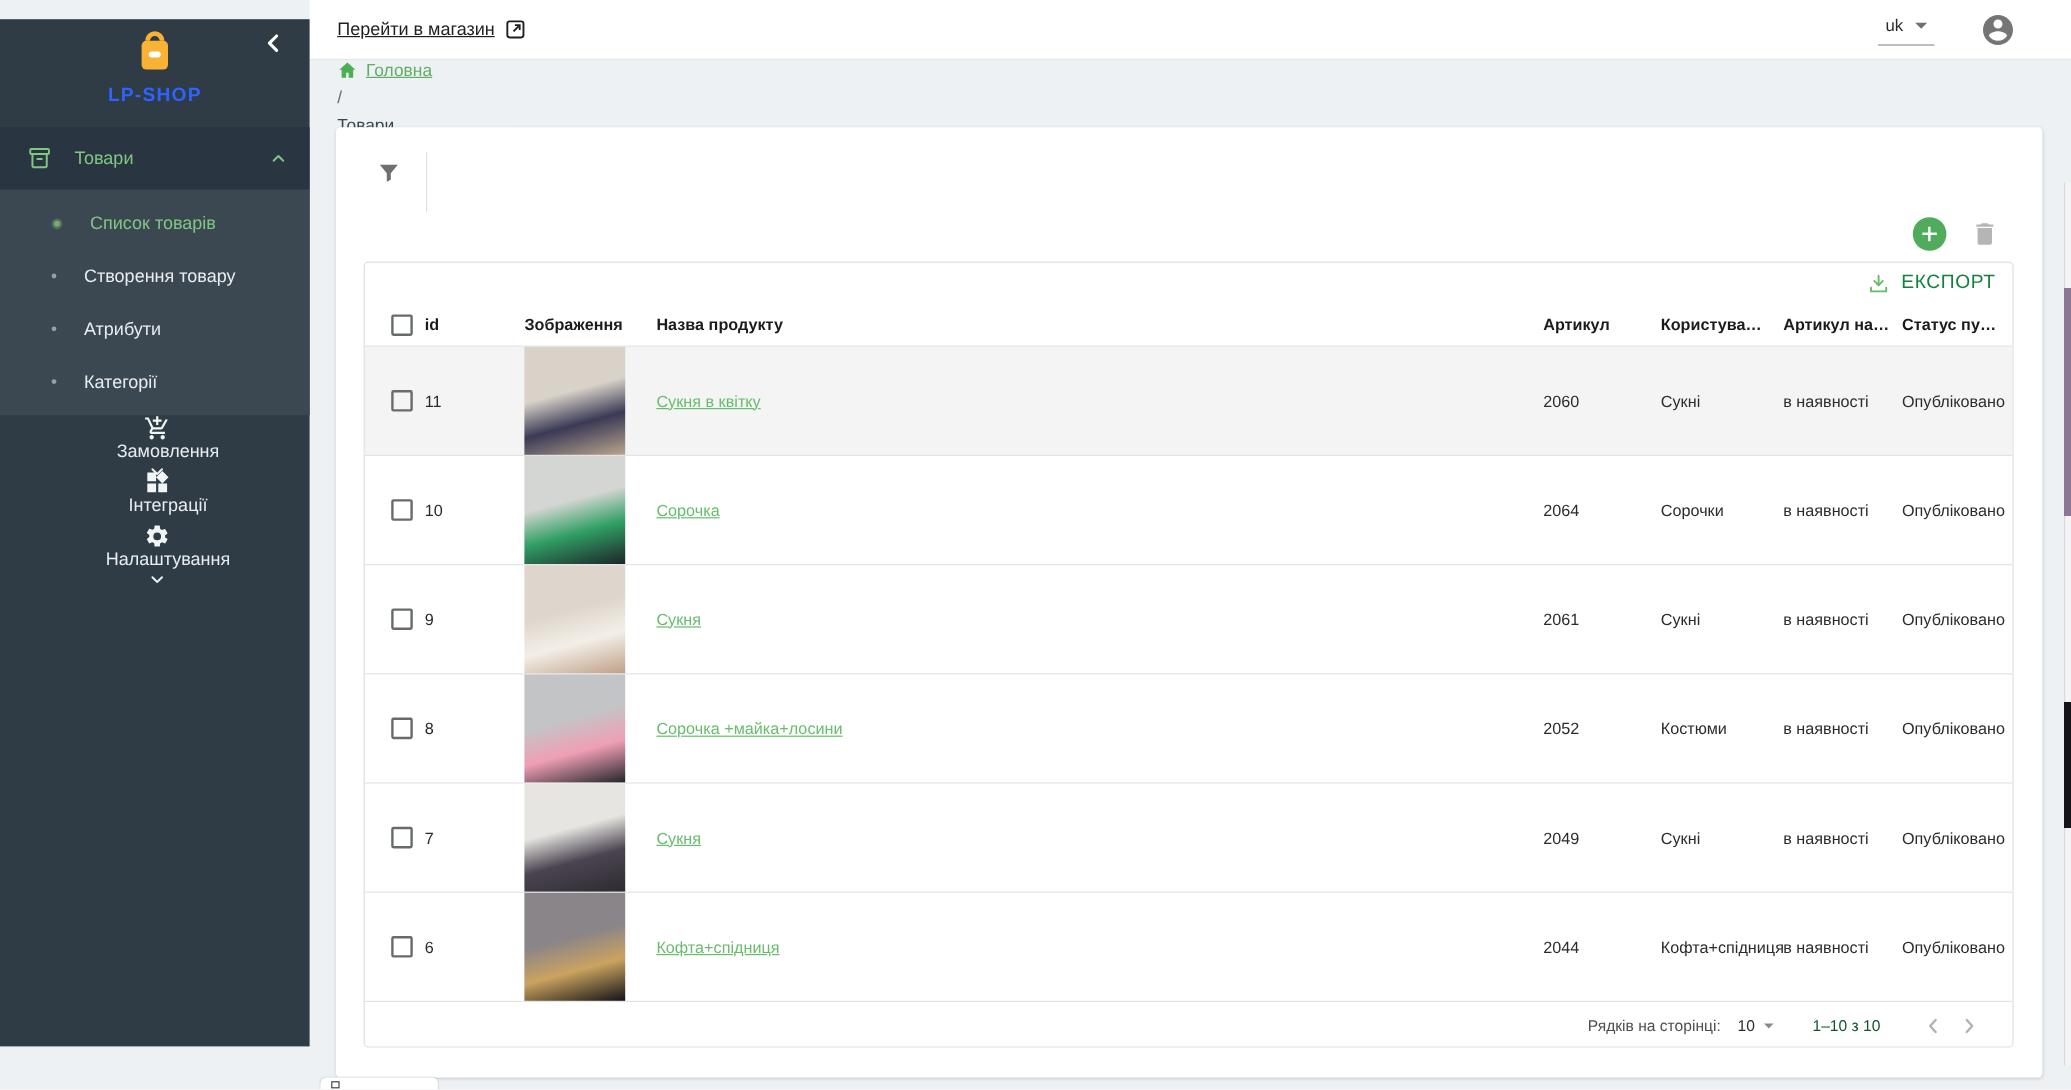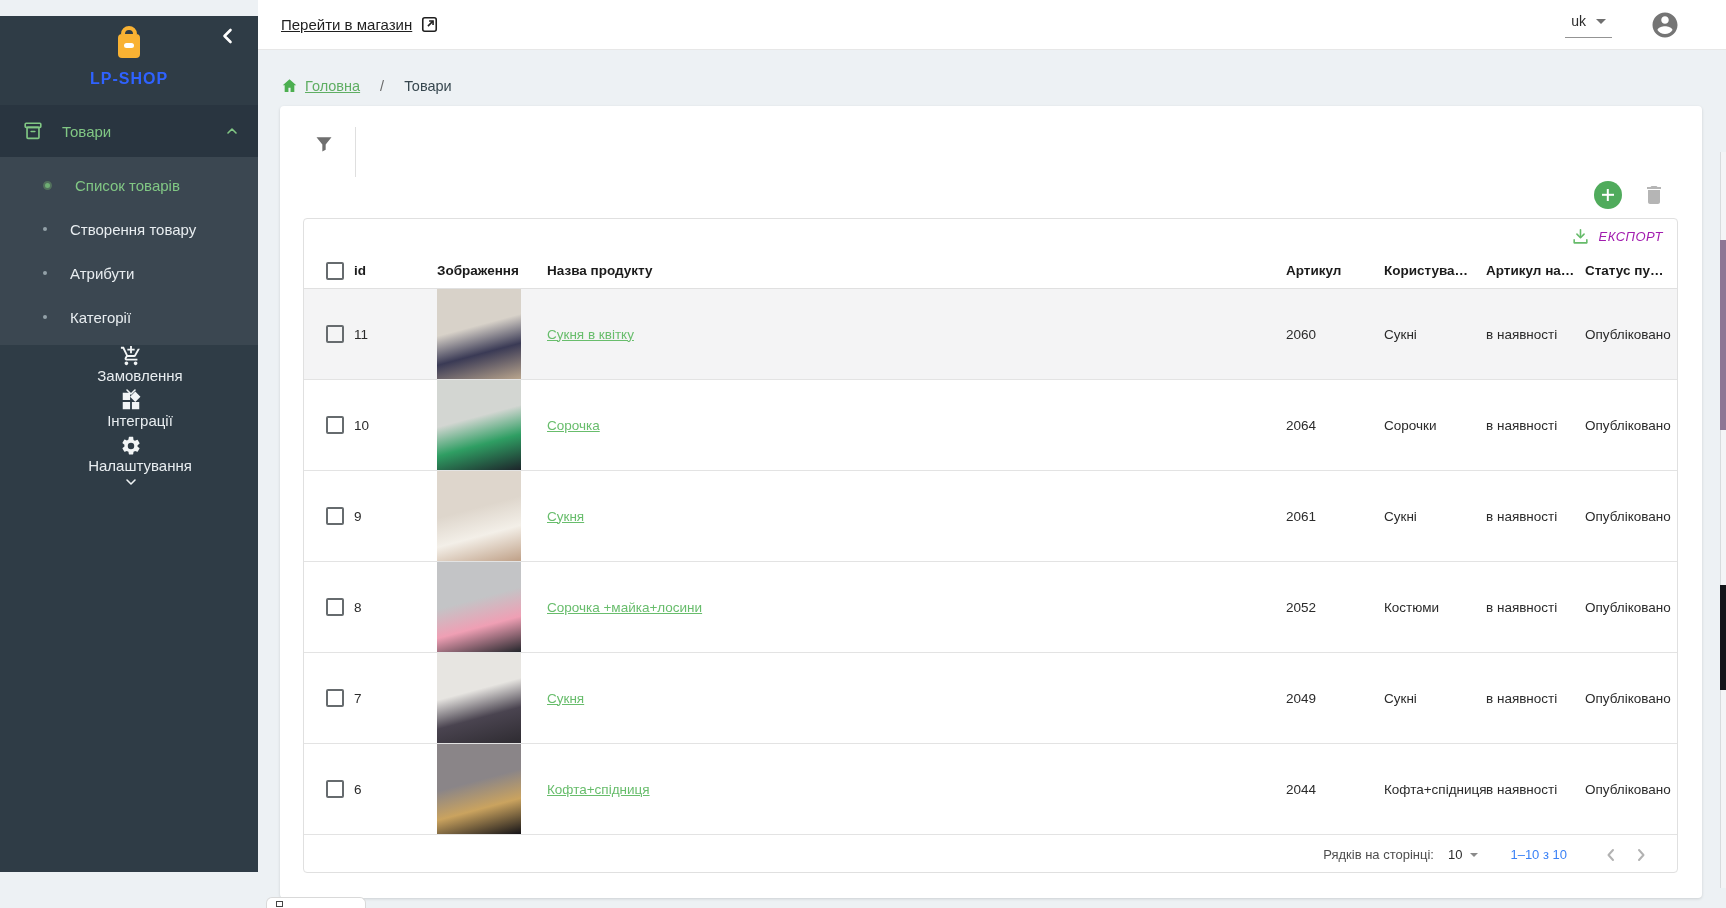--- a/index.html
+++ b/index.html
@@ -27,59 +27,59 @@
   .main { position:absolute; left:258px; top:0; right:0; bottom:0; }
   .topbar { position:absolute; left:0; right:0; top:0; height:50px; background:#fff; border-bottom:1px solid #e7e7e7; display:flex; align-items:center; justify-content:space-between; padding:0 24px 0 23px; }
   .store-link { display:flex; align-items:center; gap:8px; cursor:pointer; }
   .store-link-text { font-size:15px; color:#1f1f1f; text-decoration:underline; }
   .topbar-right { display:flex; align-items:center; gap:38px; padding-right:22px; }
   .lang-select { display:flex; align-items:center; gap:10px; border-bottom:1px solid #949494; padding:2px 6px 8px 6px; cursor:pointer; }
   .lang-value { font-size:14px; color:#2b2b2b; }
   .caret-down { width:0; height:0; border-left:5px solid transparent; border-right:5px solid transparent; border-top:5px solid #6f6f6f; }
   .avatar-btn { background:none; border:none; cursor:pointer; width:30px; height:30px; }
 
-  .breadcrumb { position:absolute; left:23px; top:50px; height:44px; display:flex; align-items:flex-end; gap:20px; }
+  .breadcrumb { position:absolute; left:23px; top:50px; height:44px; display:flex; align-items:flex-start; gap:7px;flex-direction:column; }
   .crumb-home { display:flex; align-items:center; gap:7px; cursor:pointer; }
   .crumb-link { font-size:14.5px; color:#5fae63; text-decoration:underline; }
   .crumb-sep { font-size:14.5px; color:#6a6a6a; }
   .crumb-current { font-size:14.5px; color:#37474f; }
 
   .content-card { position:absolute; left:22px; top:106px; width:1422px; height:792px; background:#fff; border-radius:4px; box-shadow:0 1px 3px rgba(0,0,0,.14); }
   .filter-zone { position:absolute; left:34px; top:28px; display:flex; align-items:center; }
   .filter-divider { position:absolute; left:75px; top:21px; height:50px; width:1px; background:#dfdfdf; }
   .action-buttons { position:absolute; top:75px; right:36px; display:flex; align-items:center; gap:20px; }
   .add-btn { width:28px; height:28px; border-radius:50%; background:#50ab5c; border:none; position:relative; cursor:pointer; }
   .add-btn::before, .add-btn::after { content:""; position:absolute; background:#fff; left:50%; top:50%; transform:translate(-50%,-50%); }
   .add-btn::before { width:12px; height:2.4px; }
   .add-btn::after { width:2.4px; height:12px; }
   .trash-btn { background:none; border:none; cursor:pointer; width:24px; height:24px; }
 
   .table-card { position:absolute; left:23px; top:112px; width:1375px; height:655px; border:1px solid #e0e0e0; border-radius:4px; background:#fff; overflow:hidden; }
   .export-row { height:34px; display:flex; align-items:center; justify-content:flex-end; padding-right:14px; }
   .export-btn { display:flex; align-items:center; gap:9px; background:none; border:none; cursor:pointer; }
-  .export-label { color:#a21caf; font-size:13px; letter-spacing:.5px;font-style:italic; }
+  .export-label { color:#15803d; font-size:16px; letter-spacing:.5px; }
 
   .tgrid { display:grid; grid-template-columns:50px 59px 134px 1fr 98px 102px 99px 92px; align-items:center; }
   .thead { height:36px; border-bottom:1px solid #e0e0e0; font-weight:bold; font-size:13.5px; color:#1b1b1b; }
   .trow { height:91px; border-bottom:1px solid #e3e3e3; font-size:13.5px; color:#2b2b2b; }
   .trow.row-hover { background:#f4f4f5; }
   .cell-check { padding-left:22px; }
   .checkbox { width:18px; height:18px; border:2px solid #666b6e; border-radius:2px; background:transparent; cursor:pointer; display:block; }
   .cell-id { text-align:left; }
   .cell-img { align-self:stretch; padding-left:24px; display:flex; }
   .photo { width:84px; height:100%; }
   .cell-name a { color:#68bd6c; text-decoration:underline; cursor:pointer; }
   .cell-clip { white-space:nowrap; overflow:hidden; padding-right:6px; }
 
   .pagination { height:39px; display:flex; align-items:center; justify-content:flex-end; padding-right:18px; gap:0; font-size:13px; color:#4a4a4a; }
   .rpp-label { margin-right:14px; color:#4e4e4e; }
   .rpp-select { display:flex; align-items:center; gap:8px; cursor:pointer; margin-right:32px; }
   .rpp-value { color:#2d2d2d; }
   .rpp-caret { width:0; height:0; border-left:4.5px solid transparent; border-right:4.5px solid transparent; border-top:4.5px solid #8a8a8a; }
-  .range-label { margin-right:32px; color:#3b82f6; }
+  .range-label { margin-right:32px; color:#14532d; }
   .page-btn { background:none; border:none; width:30px; height:30px; cursor:default; }
 
   
   .edge-strip { position:absolute; right:0; top:152px; width:6px; height:736px; background:#f4f4f6; border-left:1px solid #d8dbdd; z-index:9; }
   .edge-purple { position:absolute; right:0; top:88px; width:6px; height:190px; background:#8d7694; }
   .edge-black { position:absolute; right:0; top:433px; width:6px; height:105px; background:#141419; }
   .corner-popup { position:absolute; left:8px; top:897px; width:100px; height:11px; background:#fff; border:1px solid #d9d9d9; border-bottom:none; border-radius:6px 6px 0 0; z-index:10; }
   .corner-popup .mini-icon { position:absolute; left:9px; top:3px; width:7px; height:6px; border:1.5px solid #444; }
 
   svg { display:block; }

